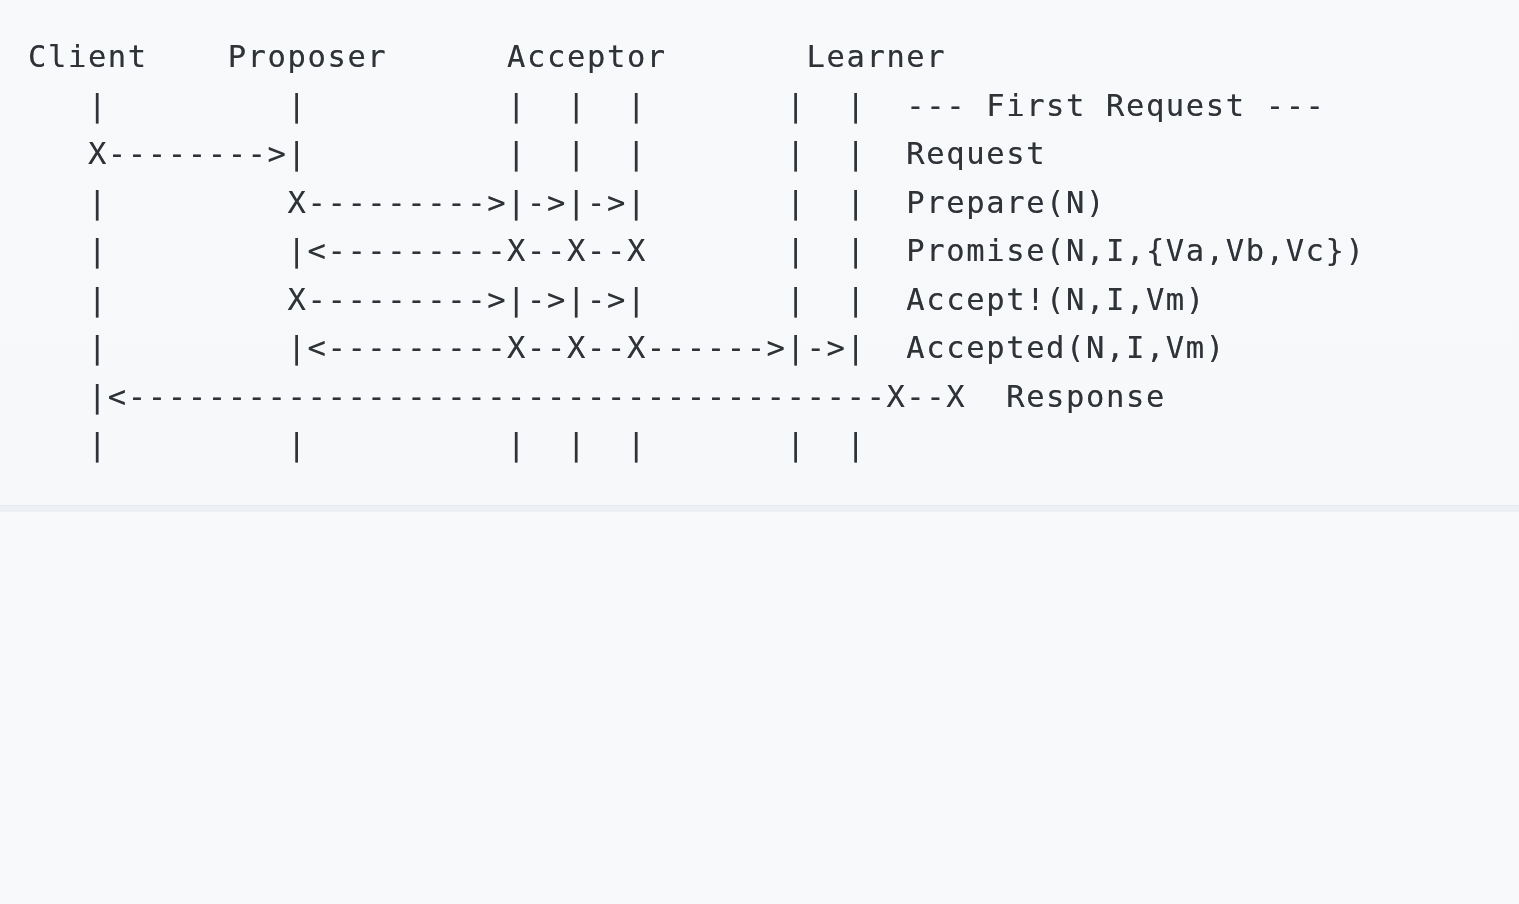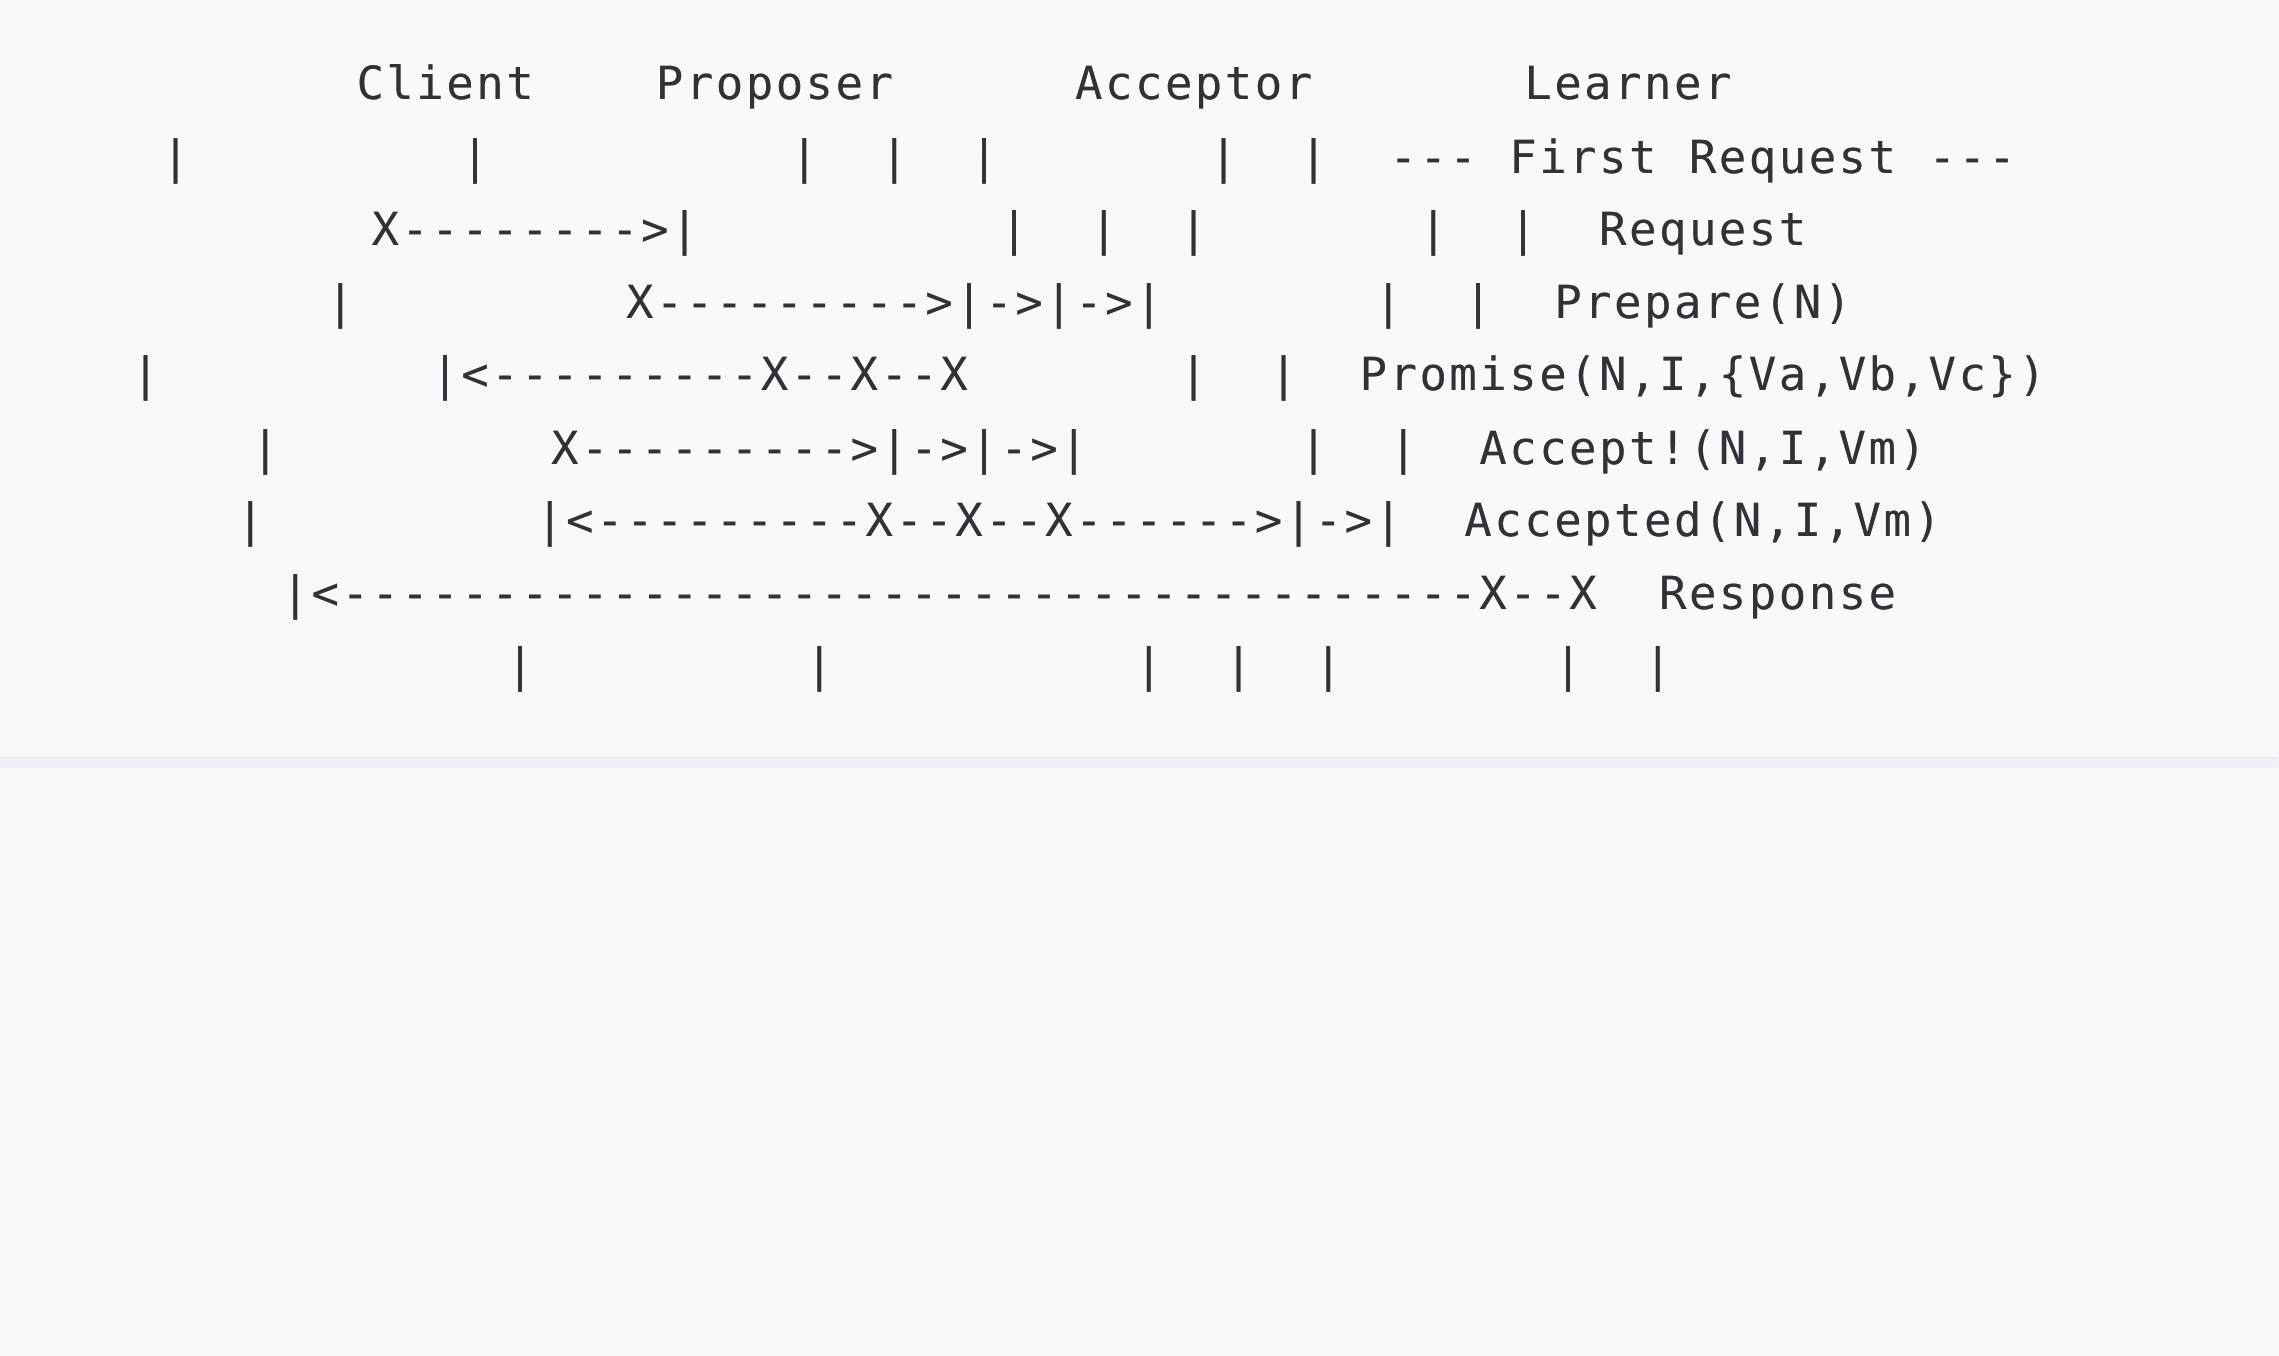--- a/index.html
+++ b/index.html
@@ -79,21 +79,20 @@
     left: 28px;
     top: 33px;
     font-size: 30.5px;
     line-height: 48.5px;
     letter-spacing: 1.6px;
   }
 
   
   pre.ascii {
     text-shadow: 0 0 0.35px rgba(47,51,56,0.55);
-    text-align: center;
   }
 </style>
 </head>
 <body>
 
 <div id="page" style="background: rgb(246, 248, 250);">
 
   <div class="edge-band"></div>
 
   <section class="panel" id="panel-first">

